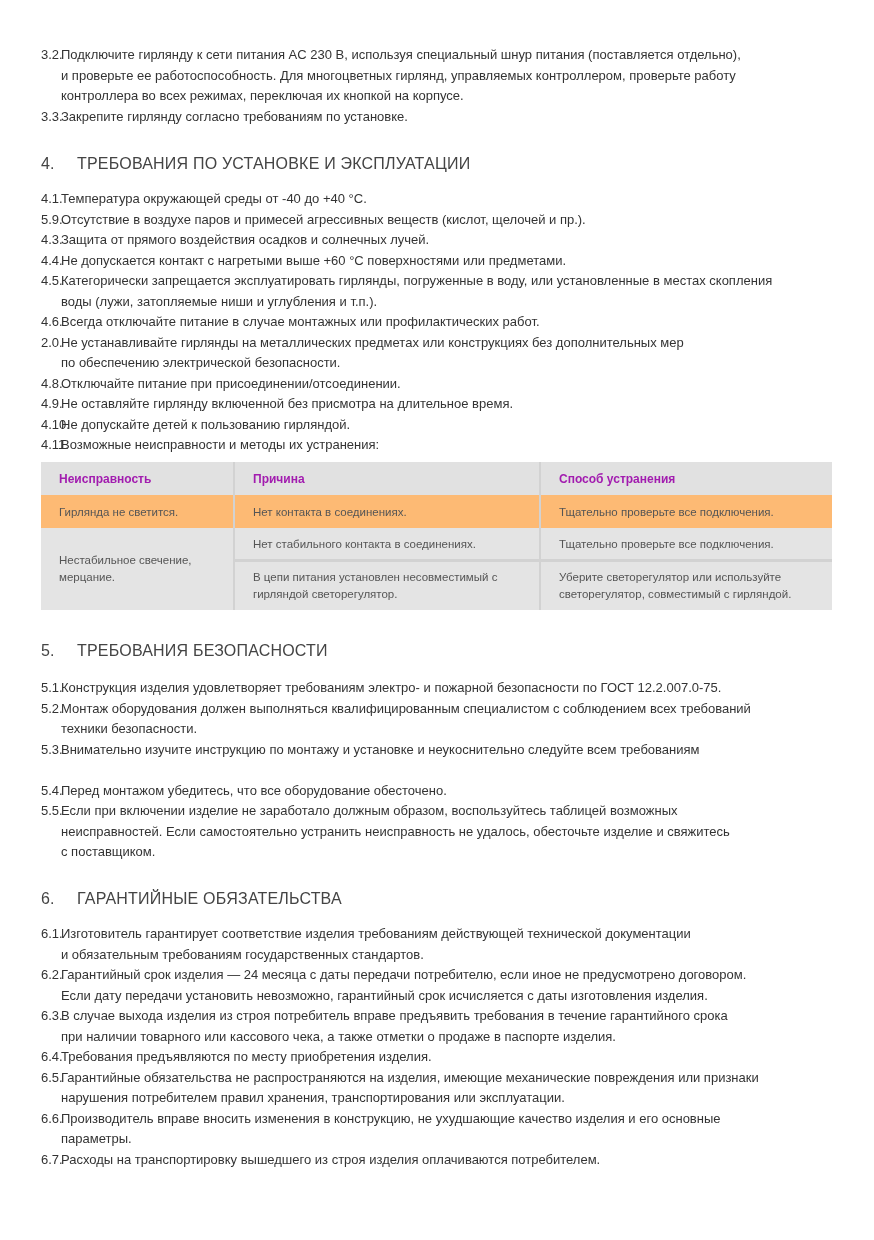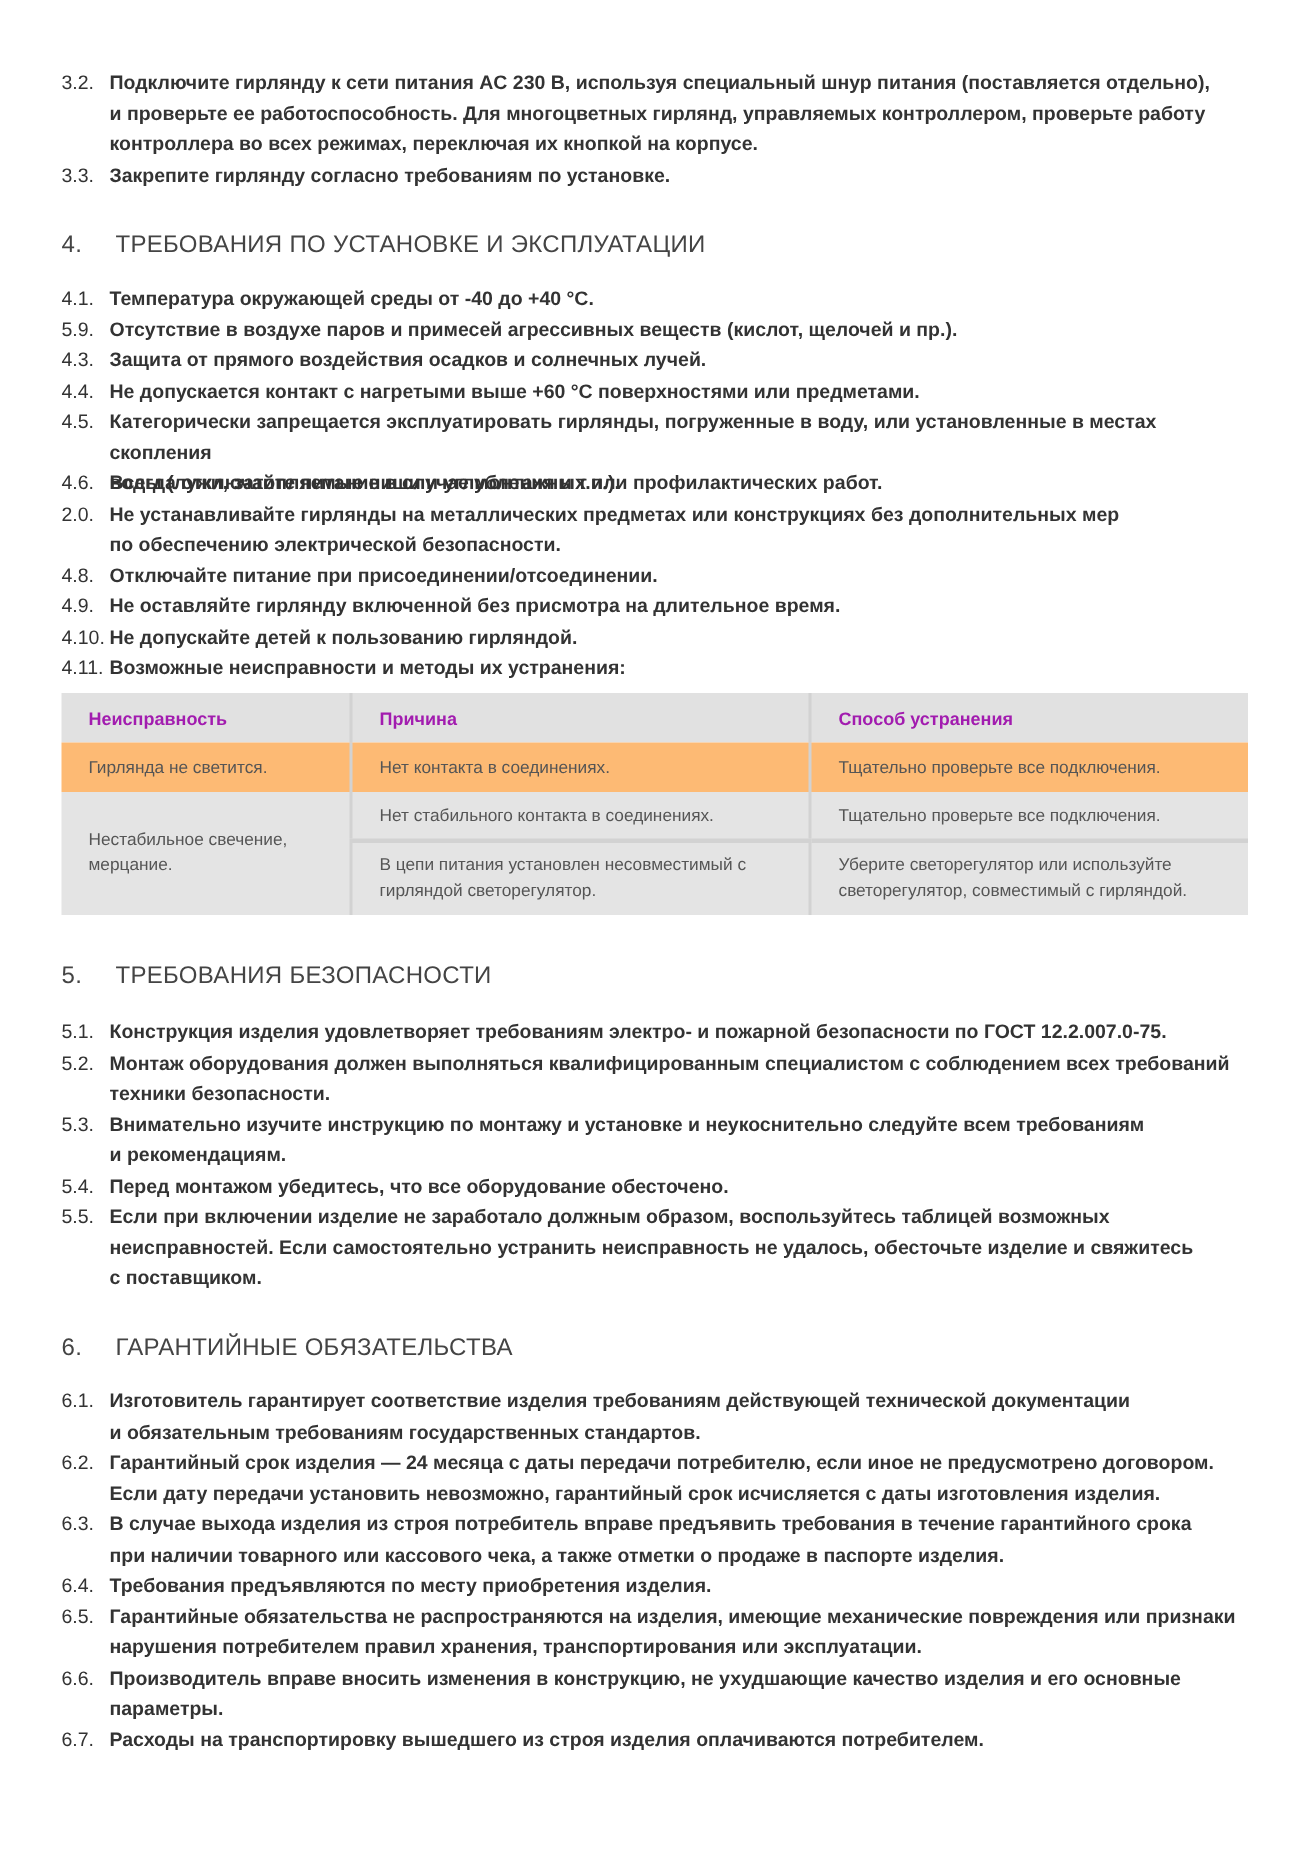--- a/index.html
+++ b/index.html
@@ -3,21 +3,21 @@
 <meta charset="utf-8">
 <style>
   html, body { margin: 0; padding: 0; }
   body {
     width: 874px; height: 1240px; background: #ffffff; position: relative; overflow: hidden;
     font-family: "Liberation Sans", "DejaVu Sans", sans-serif; color: #3a3a3a;
   }
   .page { position: absolute; left: 0; top: 0; width: 874px; height: 1240px; border-radius: 12px; }
   .item { position: absolute; left: 41px; width: 800px; font-size: 13px; line-height: 20.5px; color: #333; }
   .item .num { position: absolute; left: 0; top: 0; width: 36px; }
-  .item .txt { margin-left: 32px; display: block; font-weight: bold; }
+  .item .txt { margin-left: 20px; display: block; }
   .heading { position: absolute; left: 41px; font-size: 16px; color: #444; letter-spacing: 0.2px; }
   .heading .hnum { display: inline-block; width: 36px; }
   table.faults {
     position: absolute; left: 41px; top: 462px; width: 791px; border-collapse: collapse;
     font-size: 11.5px; color: #555;
   }
   table.faults th {
     background: #e1e1e1; text-align: left; font-weight: bold; color: #a21caf; font-size: 12px;
     height: 33px; padding: 0 0 0 18px;
   }
@@ -134,21 +134,20 @@
     <span class="txt">Конструкция изделия удовлетворяет требованиям электро- и пожарной безопасности по ГОСТ 12.2.007.0-75.</span>
   </div>
   <div class="item" style="top:698.5px">
     <span class="num">5.2.</span>
     <span class="txt">Монтаж оборудования должен выполняться квалифицированным специалистом с соблюдением всех требований</span>
     <span class="txt">техники безопасности.</span>
   </div>
   <div class="item" style="top:739.5px">
     <span class="num">5.3.</span>
     <span class="txt">Внимательно изучите инструкцию по монтажу и установке и неукоснительно следуйте всем требованиям</span>
-    <span class="txt">и рекомендациям.</span>
   </div>
   <div class="item" style="top:780.5px">
     <span class="num">5.4.</span>
     <span class="txt">Перед монтажом убедитесь, что все оборудование обесточено.</span>
   </div>
   <div class="item" style="top:801px">
     <span class="num">5.5.</span>
     <span class="txt">Если при включении изделие не заработало должным образом, воспользуйтесь таблицей возможных</span>
     <span class="txt">неисправностей. Если самостоятельно устранить неисправность не удалось, обесточьте изделие и свяжитесь</span>
     <span class="txt">с поставщиком.</span>

